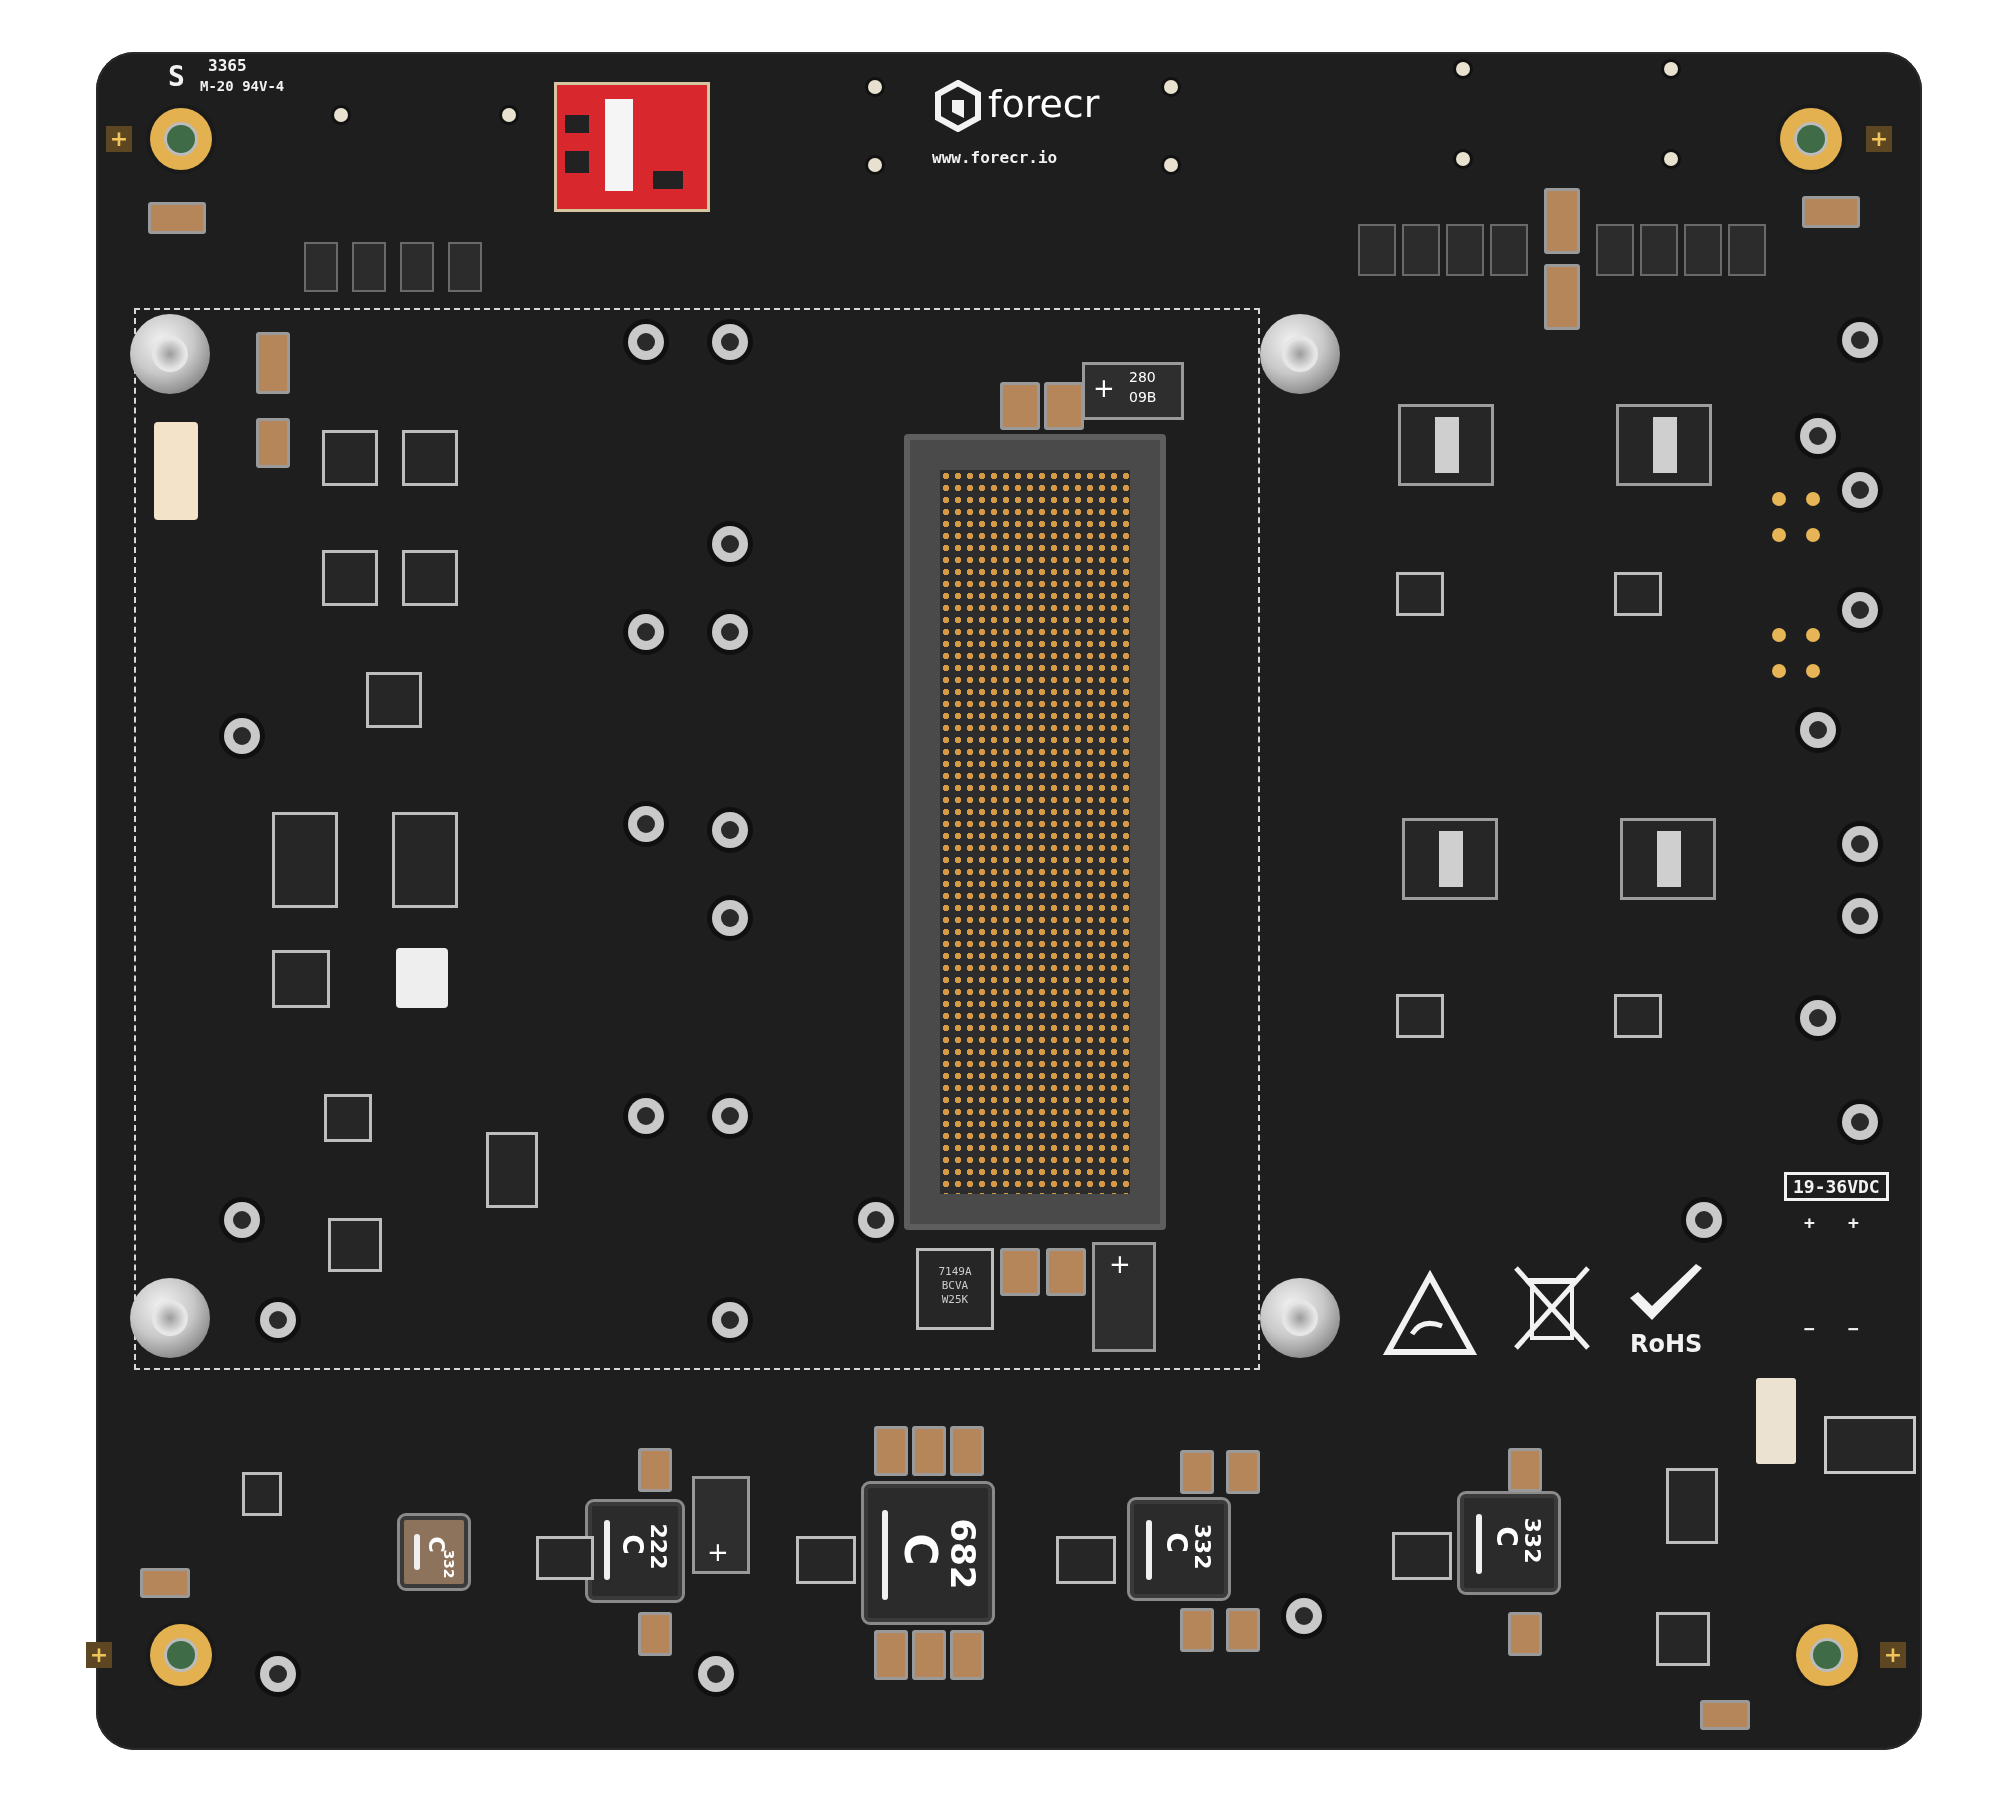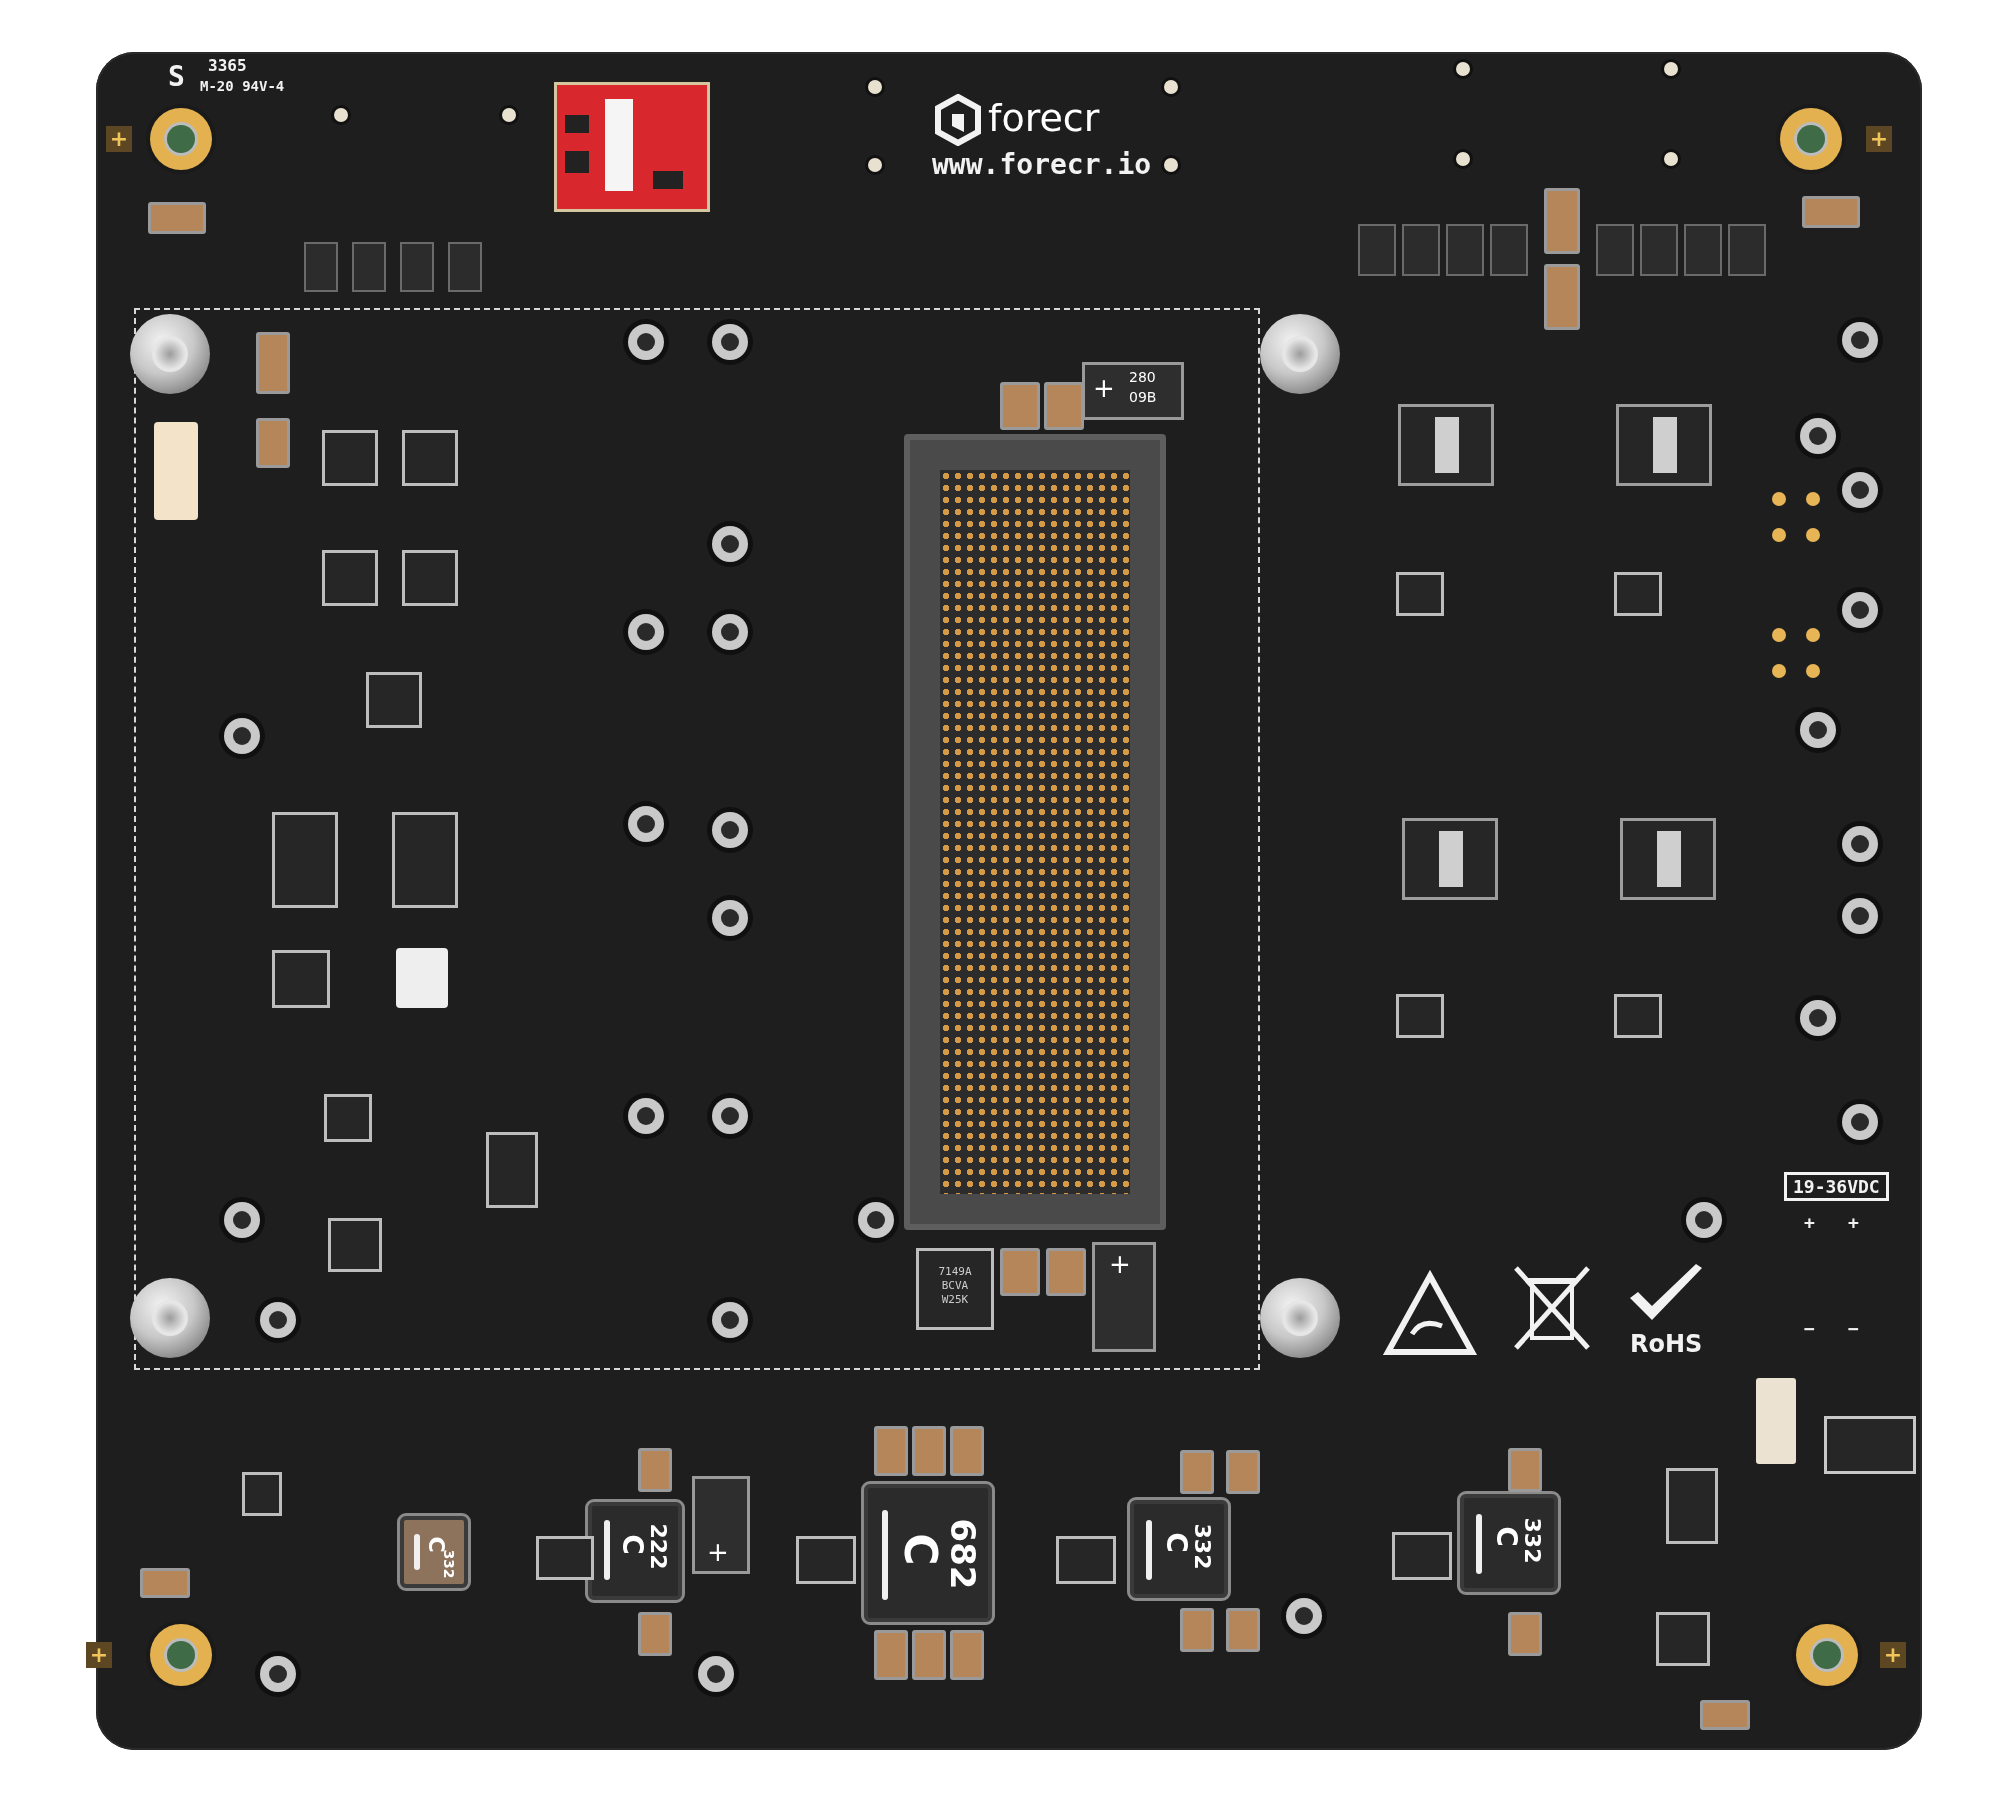--- a/index.html
+++ b/index.html
@@ -55,28 +55,28 @@
   <div class="screw" style="left:34px; top:1226px;"></div>
   <div class="screw" style="left:1164px; top:1226px;"></div>
 
   <div class="red-module" style="left:458px; top:30px; width:150px; height:124px;">
     <div class="abs" style="left:48px; top:14px; width:28px; height:92px; background:#f5f5f5;"></div>
     <div class="abs" style="left:8px; top:30px; width:24px; height:18px; background:#222;"></div>
     <div class="abs" style="left:8px; top:66px; width:24px; height:22px; background:#222;"></div>
     <div class="abs" style="left:96px; top:86px; width:30px; height:18px; background:#222;"></div>
   </div>
 
-  <div class="abs" style="left:838px; top:42px; width:200px; height:60px;text-align:center;">
+  <div class="abs" style="left:838px; top:28px; width:200px; height:60px;text-align:center;">
     <svg width="48" height="52" viewBox="0 0 48 52" style="position:absolute; left:0; top:0;">
       <polygon points="24,3 44,14 44,38 24,49 4,38 4,14" fill="none" stroke="#f2f2f2" stroke-width="6"></polygon>
       <polygon points="18,20 30,20 30,38 18,32" fill="#f2f2f2"></polygon>
     </svg>
     <span class="abs ttext" style="left:54px; top:2px; font-size:38px; font-family:'DejaVu Sans', sans-serif;">forecr</span>
   </div>
-  <div class="abs silk" style="left:836px; top:96px; font-size:28px;">www.forecr.io</div>
+  <div class="abs silk" style="left:836px; top:96px; font-size:16px;">www.forecr.io</div>
 
   <div class="smallvia" style="left:772px; top:28px;"></div>
   <div class="smallvia" style="left:772px; top:106px;"></div>
   <div class="smallvia" style="left:1068px; top:28px;"></div>
   <div class="smallvia" style="left:1068px; top:106px;"></div>
   <div class="smallvia" style="left:1360px; top:10px;"></div>
   <div class="smallvia" style="left:1360px; top:100px;"></div>
   <div class="smallvia" style="left:1568px; top:10px;"></div>
   <div class="smallvia" style="left:1568px; top:100px;"></div>
   <div class="smallvia" style="left:238px; top:56px;"></div>

